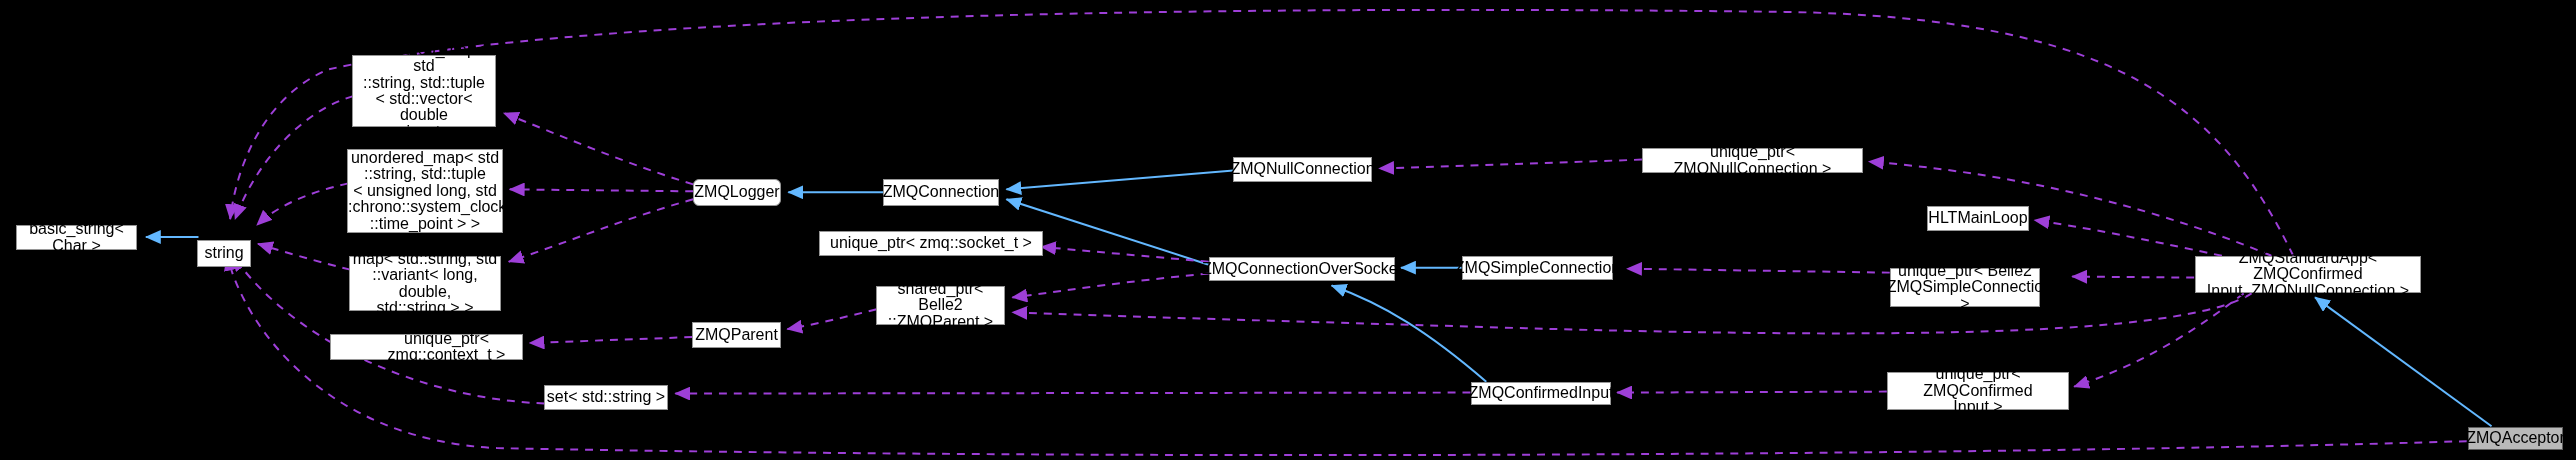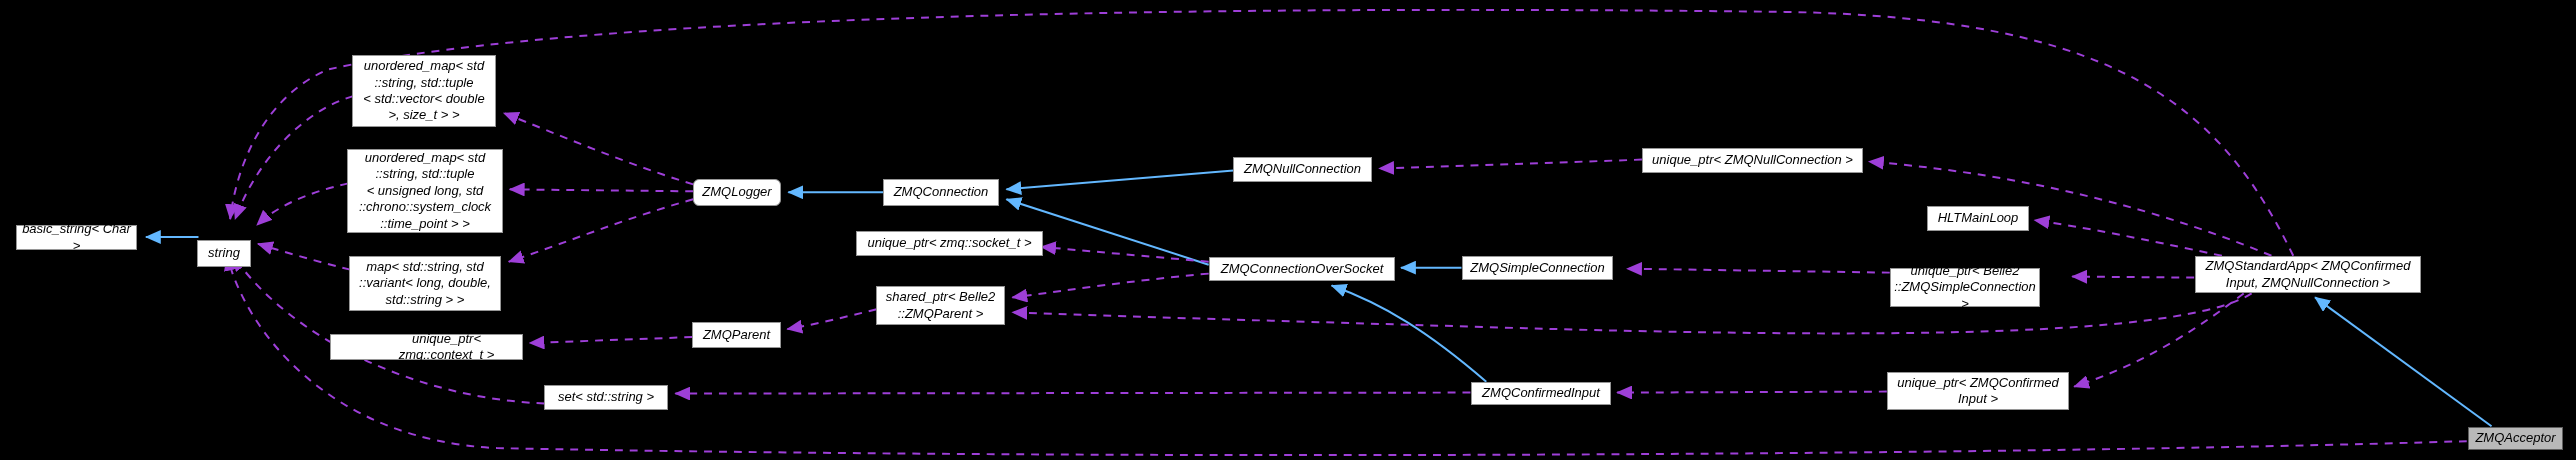--- a/index.html
+++ b/index.html
@@ -12,24 +12,23 @@
   }
   .stage svg{position:absolute;left:0;top:0;}
   .node{
     position:absolute;
     box-sizing:border-box;
     display:flex;align-items:center;justify-content:center;
     text-align:center;
     background:#ffffff;
     border:1px solid #969696;
     color:#000;
-    font-size:13px;line-height:16.4px;
+    font-size:16px;line-height:16.4px;
     white-space:pre-line;
     cursor:pointer;
-    font-style:italic;
   }
   .node.highlight{
     background:#b9b9b9;
     border-color:#5f5f5f;
   }
 </style>
 </head>
 <body>
 
 <div class="stage" style="background: rgb(0, 0, 0);">
@@ -84,21 +83,21 @@
 ::chrono::system_clock
 ::time_point &gt; &gt;</div>
     <div class="node" style="left: 349px; top: 256px; width: 152px; height: 55px;">map&lt; std::string, std
 ::variant&lt; long, double,
 std::string &gt; &gt;</div>
     <div class="node" style="left: 330px; top: 334px; width: 193px; height: 26px; padding-left: 40px;">unique_ptr&lt; zmq::context_t &gt;</div>
     <div class="node" style="left: 544px; top: 385px; width: 124px; height: 25px;">set&lt; std::string &gt;</div>
     <div class="node" style="left: 693px; top: 179px; width: 88px; height: 27px; border-radius: 6px;">ZMQLogger</div>
     <div class="node" style="left: 692px; top: 322px; width: 89px; height: 26px;">ZMQParent</div>
     <div class="node" style="left: 883px; top: 179px; width: 116px; height: 27px;">ZMQConnection</div>
-    <div class="node" style="left: 856px; top: 231px; width: 187px; height: 25px;">unique_ptr&lt; zmq::socket_t &gt;</div>
+    <div class="node" style="left: 819px; top: 231px; width: 224px; height: 25px;">unique_ptr&lt; zmq::socket_t &gt;</div>
     <div class="node" style="left: 876px; top: 286px; width: 129px; height: 39px;">shared_ptr&lt; Belle2
 ::ZMQParent &gt;</div>
     <div class="node" style="left: 1233px; top: 157px; width: 139px; height: 25px;">ZMQNullConnection</div>
     <div class="node" style="left: 1209px; top: 257px; width: 186px; height: 24px;">ZMQConnectionOverSocket</div>
     <div class="node" style="left: 1462px; top: 256px; width: 151px; height: 24px;">ZMQSimpleConnection</div>
     <div class="node" style="left: 1471px; top: 382px; width: 140px; height: 23px;">ZMQConfirmedInput</div>
     <div class="node" style="left: 1642px; top: 148px; width: 221px; height: 25px;">unique_ptr&lt; ZMQNullConnection &gt;</div>
     <div class="node" style="left: 1927px; top: 206px; width: 102px; height: 25px;">HLTMainLoop</div>
     <div class="node" style="left: 1890px; top: 268px; width: 150px; height: 39px;">unique_ptr&lt; Belle2
 ::ZMQSimpleConnection &gt;</div>

